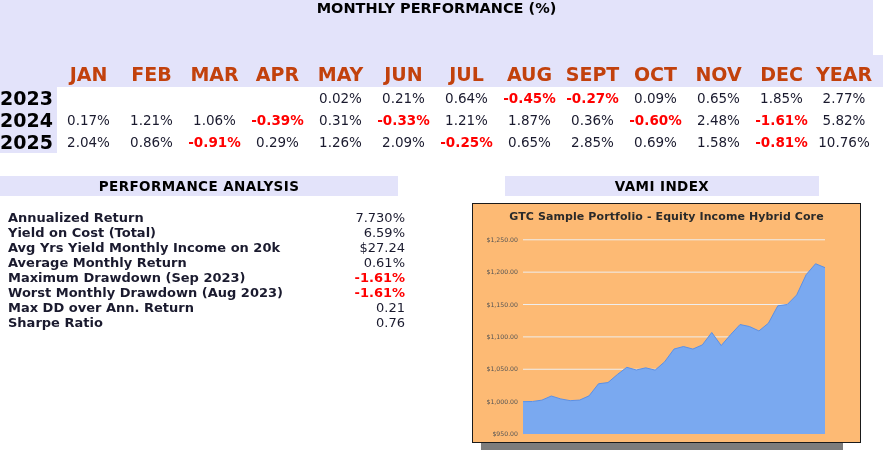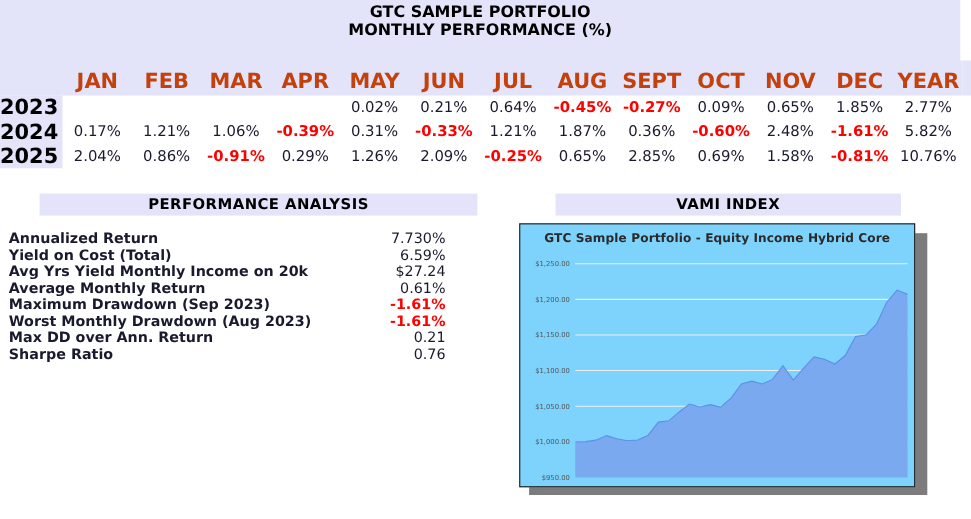--- a/index.html
+++ b/index.html
@@ -100,21 +100,20 @@
     font-size: 13.5px;
     line-height: 20px;
     letter-spacing: 0.4px;
     color: #000000;
   }
   #perf-band {
     left: 0;
     top: 176px;
     width: 398px;
     height: 20px;
-    margin-left: 36px;
   }
   #vami-band {
     left: 505px;
     top: 176px;
     width: 314px;
     height: 20px;
   }
 
   
   #perf-analysis {
@@ -157,23 +156,23 @@
     left: 481px;
     top: 212px;
     width: 362px;
     height: 238px;
     background: #7c7c7c;
   }
   #vami-chart-box {
     position: absolute;
     left: 472px;
     top: 203px;
-    width: 360px;
+    width: 389px;
     height: 240px;
-    background: #7dd3fc;
+    background: #fdba74;
     border: 1px solid #1a1a1a;
     box-sizing: border-box;
   }
   #vami-chart-title {
     position: absolute;
     left: 0;
     top: 6px;
     width: 100%;
     text-align: center;
     font-size: 11px;
@@ -194,21 +193,20 @@
   .vami-ytick {
     font-family: "DejaVu Sans", "Liberation Sans", sans-serif;
     font-size: 6.2px;
     fill: #555555;
   }
 </style>
 </head>
 <body>
 
 <div id="report-header">
-  <div class="report-title-line t1">GTC SAMPLE PORTFOLIO</div>
   <div class="report-title-line">MONTHLY PERFORMANCE (%)</div>
 </div>
 
 <table id="monthly-table">
   <colgroup>
     <col class="col-year">
     <col class="col-month">
       <col class="col-month">
       <col class="col-month">
       <col class="col-month">

